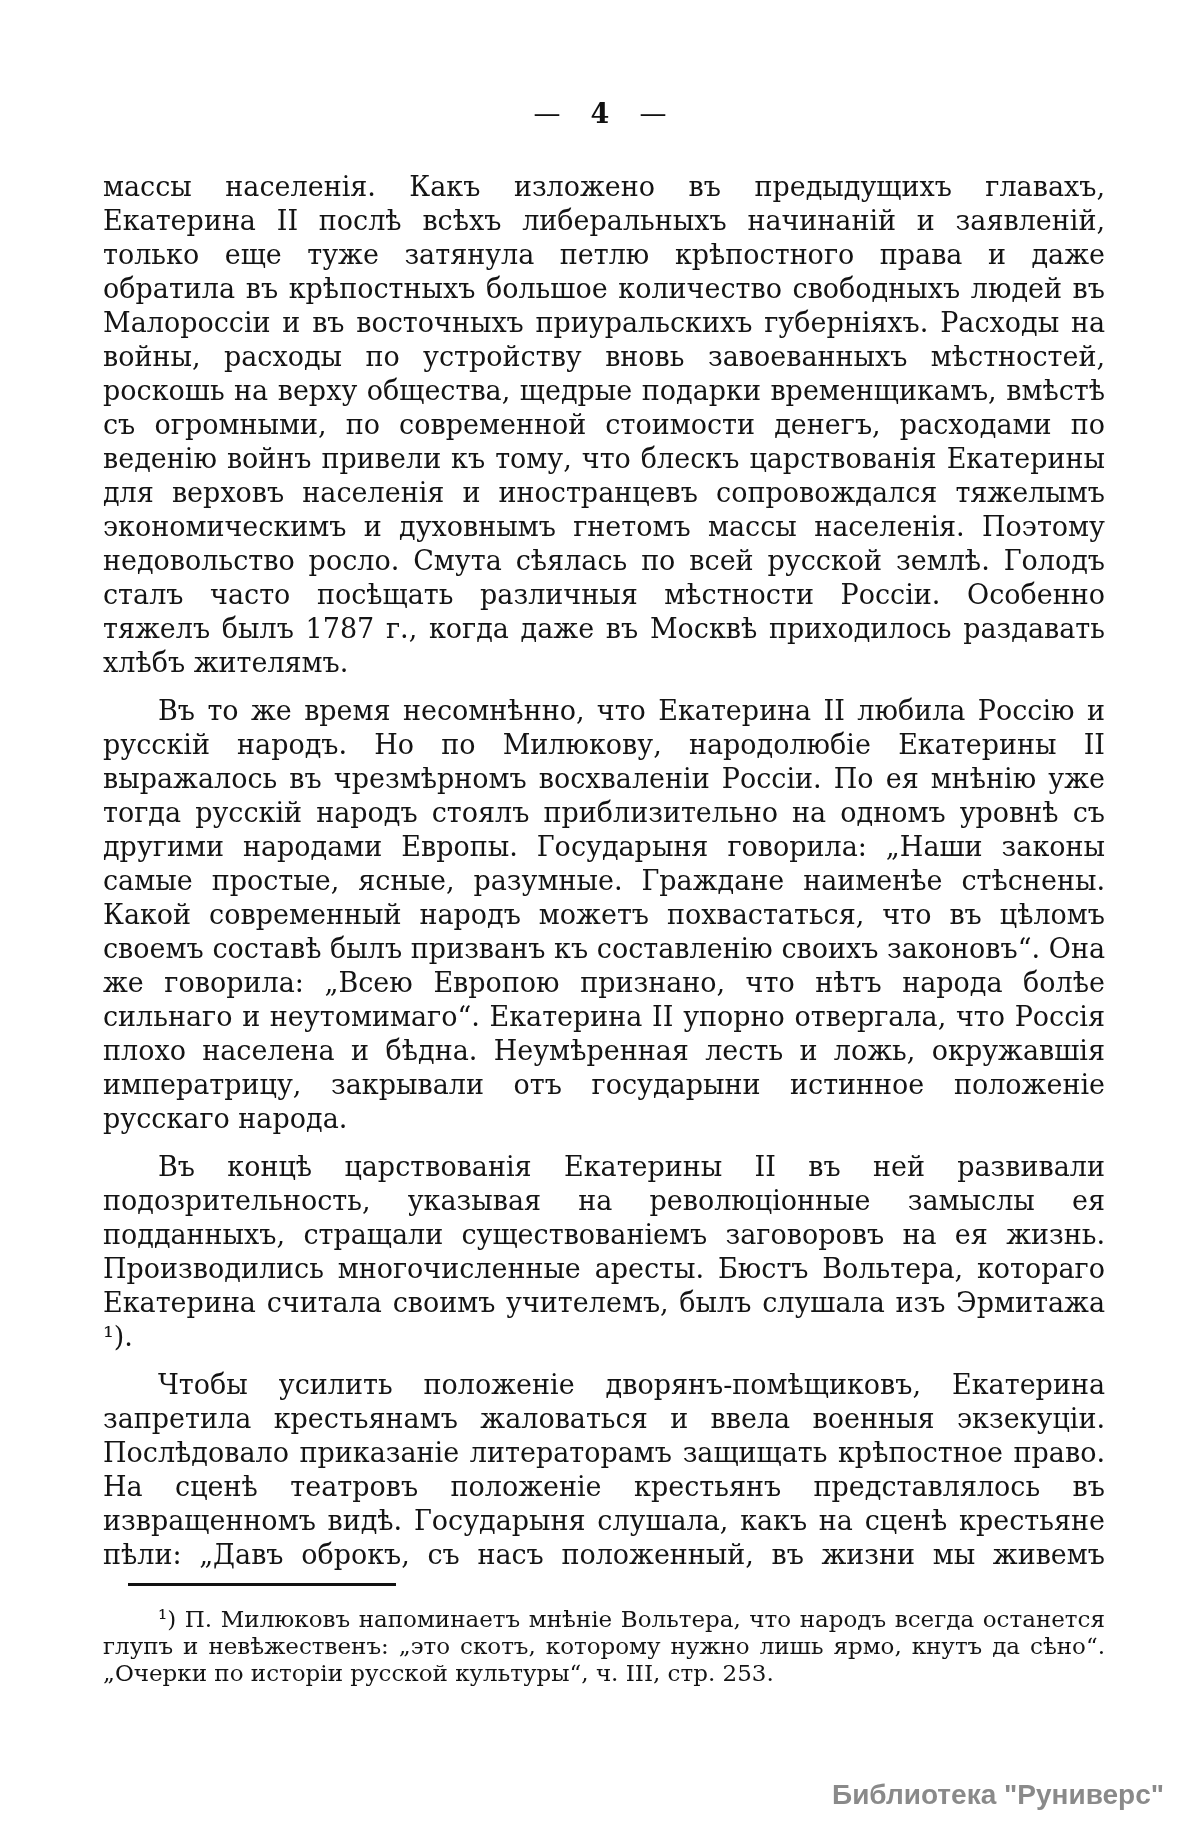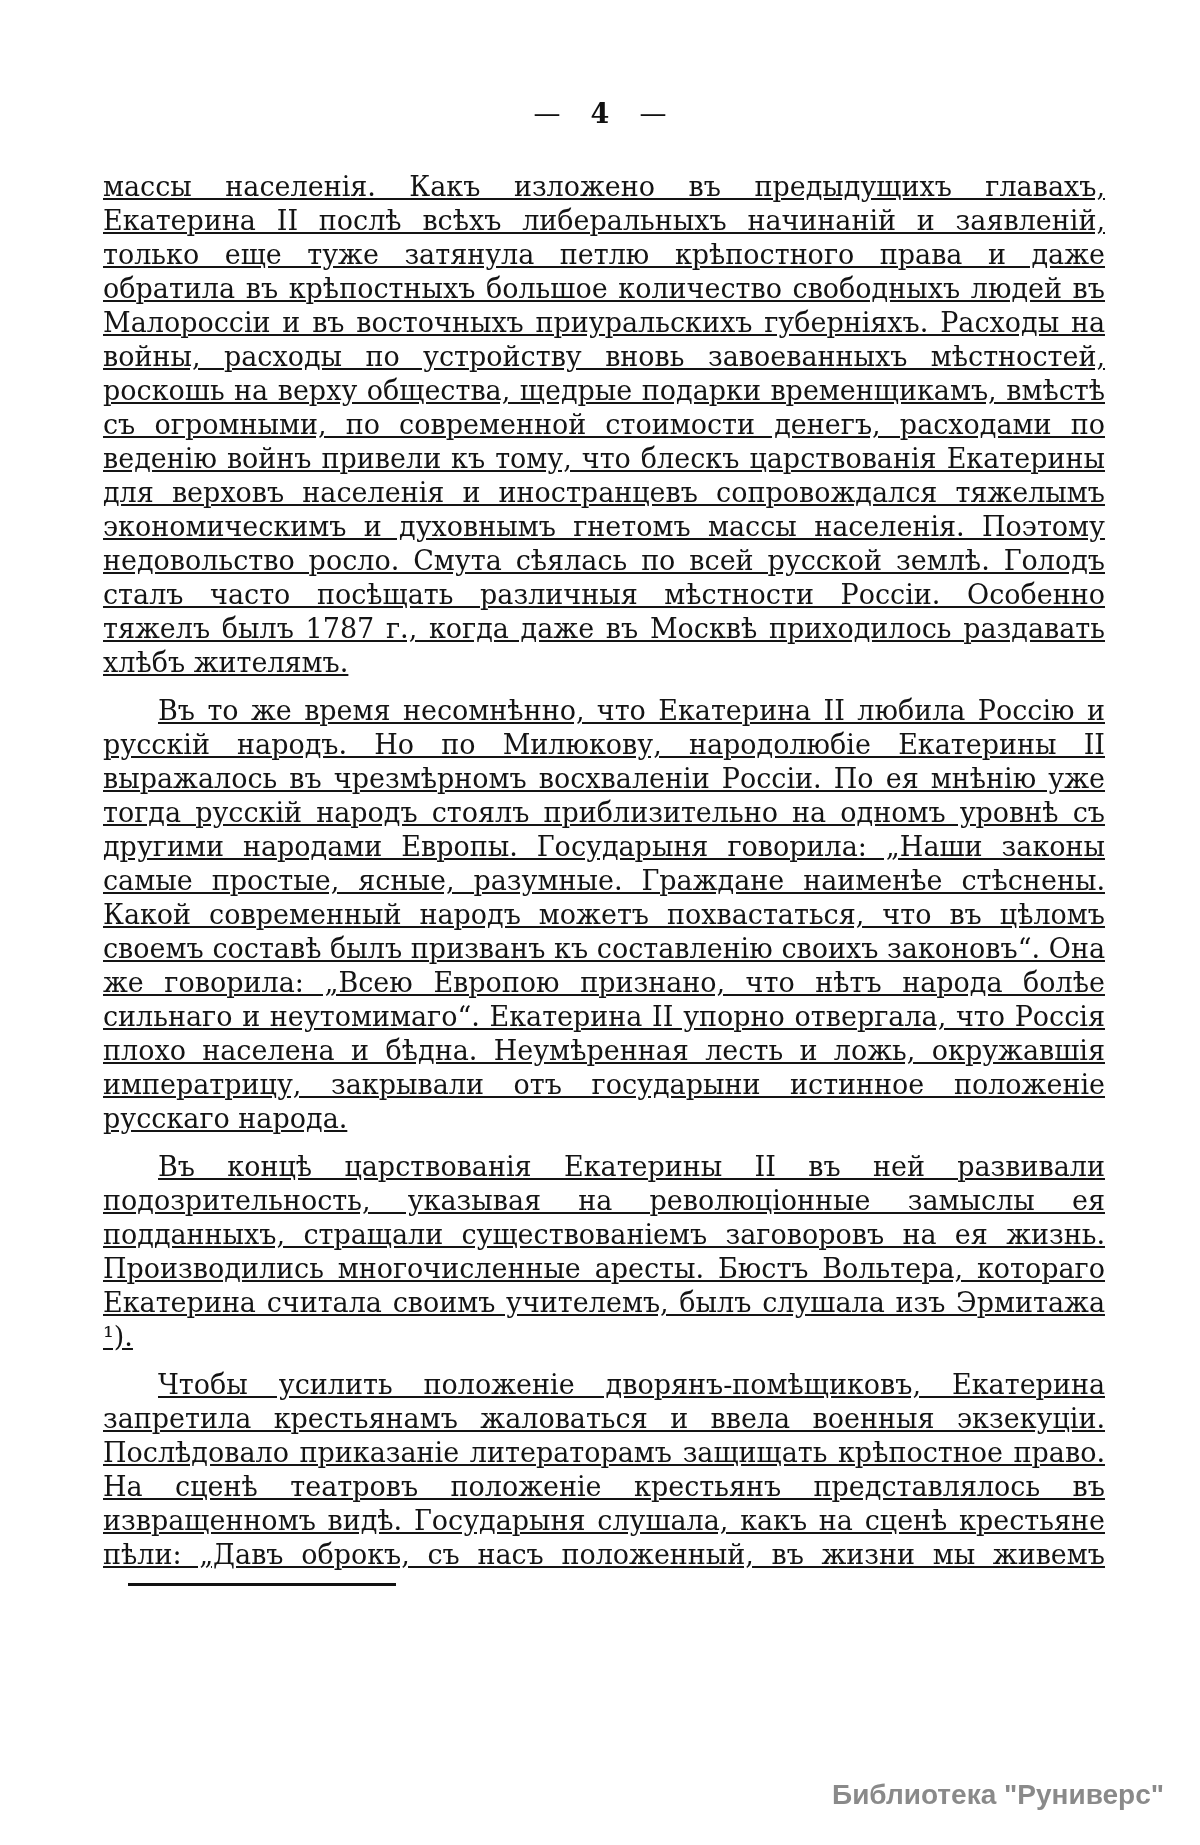--- a/index.html
+++ b/index.html
@@ -41,21 +41,20 @@
     width: 1002px;
     height: 1400px;
     overflow: hidden;
     font-size: 27px;
     line-height: 34px;
     text-align: justify;
     color: #141414;
   }
   .body-text p {
     margin: 0 0 9px 0;
-    text-decoration: underline;
   }
   .body-text p.indented {
     text-indent: 55px;
     margin-top: 14px;
   }
   .footnote-rule {
     position: absolute;
     top: 1583px;
     left: 128px;
     width: 268px;
@@ -97,16 +96,17 @@
   <div class="body-text">
     <p>массы населенія. Какъ изложено въ предыдущихъ главахъ, Екатерина II послѣ всѣхъ либеральныхъ начинаній и заявленій, только еще туже затянула петлю крѣпостного права и даже обратила въ крѣпостныхъ большое количество свободныхъ людей въ Малороссіи и въ восточныхъ приуральскихъ губерніяхъ. Расходы на войны, расходы по устройству вновь завоеванныхъ мѣстностей, роскошь на верху общества, щедрые подарки временщикамъ, вмѣстѣ съ огромными, по современной стоимости денегъ, расходами по веденію войнъ привели къ тому, что блескъ царствованія Екатерины для верховъ населенія и иностранцевъ сопровождался тяжелымъ экономическимъ и духовнымъ гнетомъ массы населенія. Поэтому недовольство росло. Смута сѣялась по всей русской землѣ. Голодъ сталъ часто посѣщать различныя мѣстности Россіи. Особенно тяжелъ былъ 1787 г., когда даже въ Москвѣ приходилось раздавать хлѣбъ жителямъ.</p>
     <p class="indented">Въ то же время несомнѣнно, что Екатерина II любила Россію и русскій народъ. Но по Милюкову, народолюбіе Екатерины II выражалось въ чрезмѣрномъ восхваленіи Россіи. По ея мнѣнію уже тогда русскій народъ стоялъ приблизительно на одномъ уровнѣ съ другими народами Европы. Государыня говорила: „Наши законы самые простые, ясные, разумные. Граждане наименѣе стѣснены. Какой современный народъ можетъ похвастаться, что въ цѣломъ своемъ составѣ былъ призванъ къ составленію своихъ законовъ“. Она же говорила: „Всею Европою признано, что нѣтъ народа болѣе сильнаго и неутомимаго“. Екатерина II упорно отвергала, что Россія плохо населена и бѣдна. Неумѣренная лесть и ложь, окружавшія императрицу, закрывали отъ государыни истинное положеніе русскаго народа.</p>
     <p class="indented">Въ концѣ царствованія Екатерины II въ ней развивали подозрительность, указывая на революціонные замыслы ея подданныхъ, стращали существованіемъ заговоровъ на ея жизнь. Производились многочисленные аресты. Бюстъ Вольтера, котораго Екатерина считала своимъ учителемъ, былъ слушала изъ Эрмитажа ¹).</p>
     <p class="indented">Чтобы усилить положеніе дворянъ-помѣщиковъ, Екатерина запретила крестьянамъ жаловаться и ввела военныя экзекуціи. Послѣдовало приказаніе литераторамъ защищать крѣпостное право. На сценѣ театровъ положеніе крестьянъ представлялось въ извращенномъ видѣ. Государыня слушала, какъ на сценѣ крестьяне пѣли: „Давъ оброкъ, съ насъ положенный, въ жизни мы живемъ блаженной, за господской головой“.</p>
 
   </div>
 
   <div class="footnote-rule"></div>
 
+  <div class="footnote">¹) П. Милюковъ напоминаетъ мнѣніе Вольтера, что народъ всегда останется глупъ и невѣжественъ: „это скотъ, которому нужно лишь ярмо, кнутъ да сѣно“. „Очерки по исторіи русской культуры“, ч. III, стр. 253.</div>
 
   <div class="watermark">Библиотека "Руниверс"</div>
 
 </div>
 
 </body></html>

